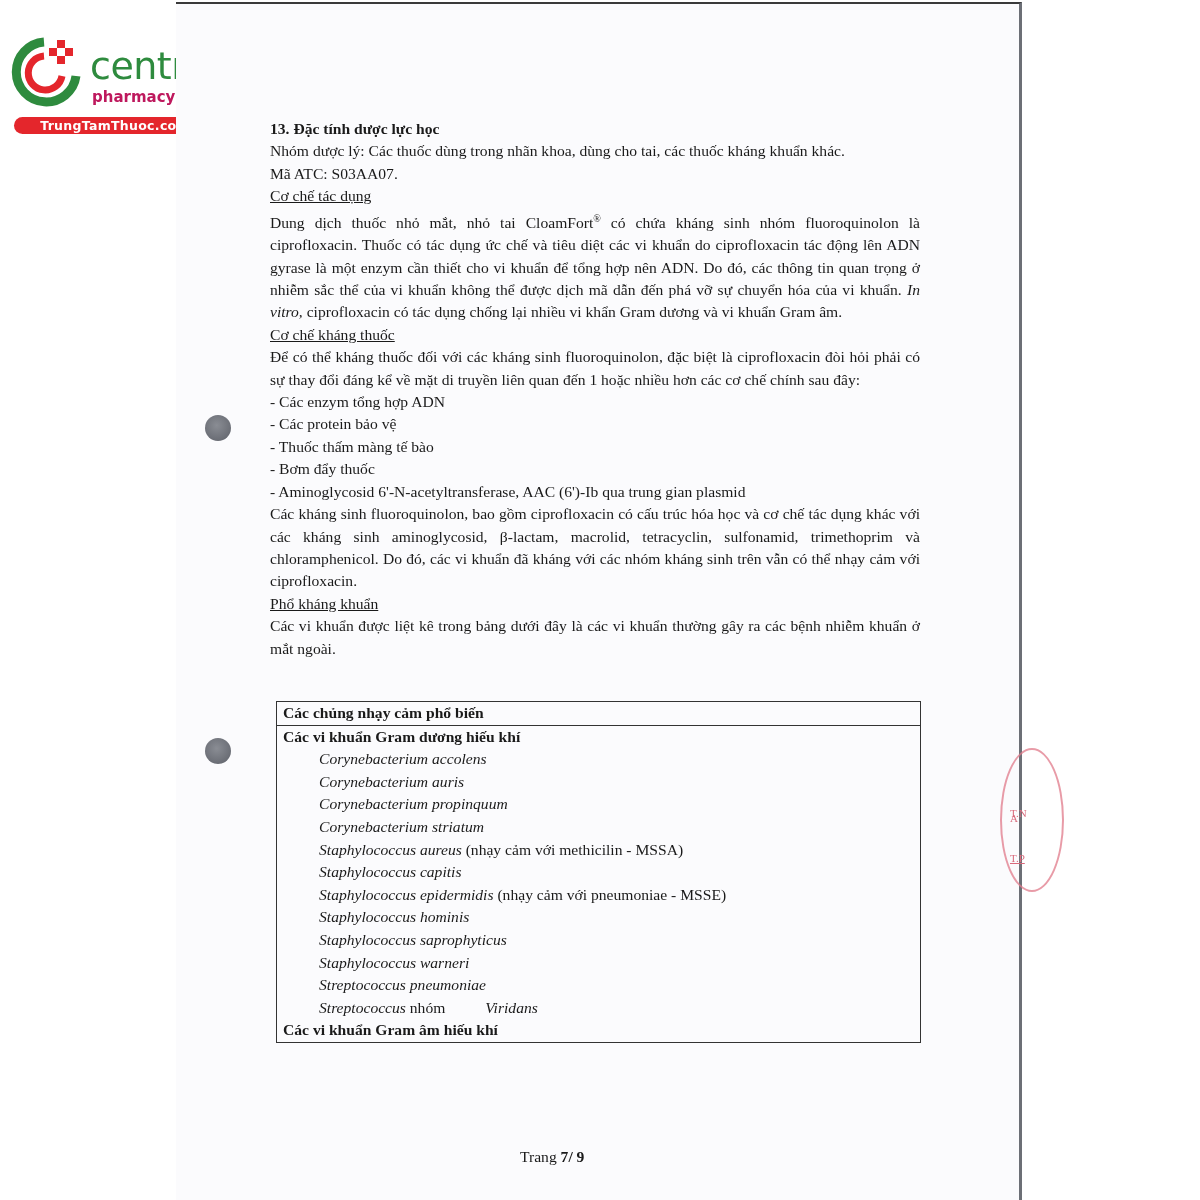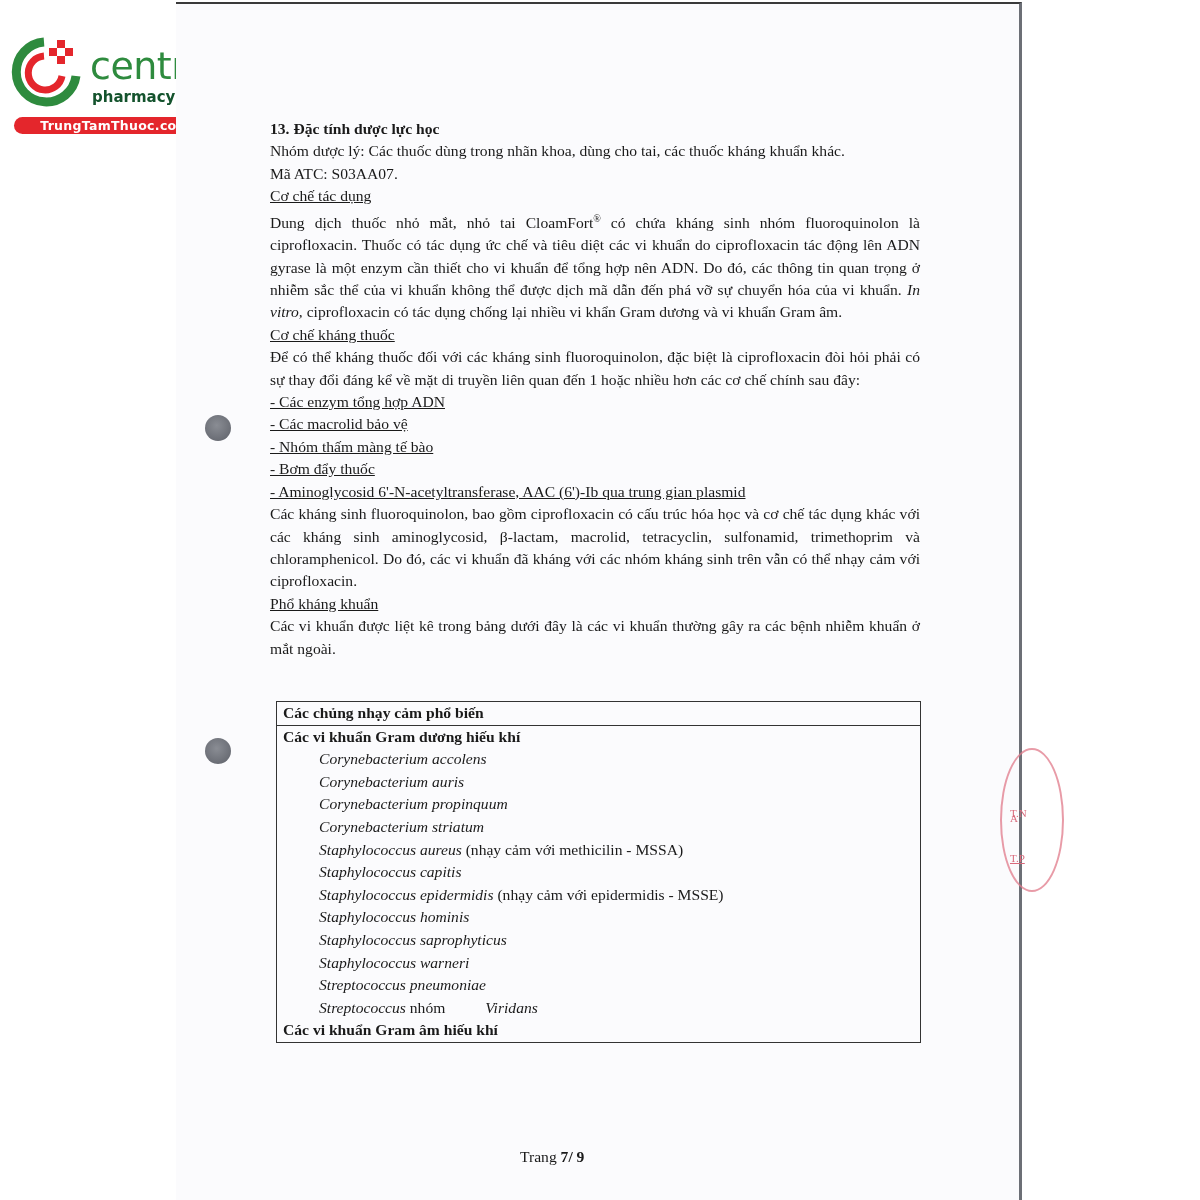--- a/index.html
+++ b/index.html
@@ -29,21 +29,21 @@
       position: absolute; left: 1010px; font-size: 11px; color: #d96a7c;
       font-family: "Liberation Serif", serif;
     }
     .content {
       position: absolute; left: 270px; top: 118px; width: 650px;
       font-size: 15.6px; line-height: 22.4px;
     }
     .content p { margin: 0; text-align: justify; }
     .h13 { font-weight: bold; }
     .u { text-decoration: underline; }
-    .bul { margin: 0; text-decoration: underline; }
+    .bul { margin: 0; }
     table.spec {
       position: absolute; left: 276px; top: 701px; width: 645px;
       border-collapse: collapse; font-size: 15.6px;
       border: 1.5px solid #333;
     }
     table.spec td { padding: 0 6px; height: 22.6px; line-height: 22.6px; }
     table.spec tr.hdr td { border-bottom: 1.5px solid #333; font-weight: bold; margin-top: 33px; }
     .bi { font-weight: bold; }
     .it { font-style: italic; margin-left: 36px; }
     .footer {
@@ -51,21 +51,21 @@
     }
     .footer b { font-weight: bold; }
     
     .logo { position: absolute; left: 8px; top: 36px; width: 210px; height: 100px; }
     .logo-word {
       position: absolute; left: 82px; top: 10px; font-family: "DejaVu Sans", sans-serif;
       font-size: 38px; color: #2e8b3e; letter-spacing: -0.5px; line-height: 40px;
     }
     .logo-sub {
       position: absolute; left: 84px; top: 52px; font-family: "DejaVu Sans", sans-serif;
-      font-size: 15px; color: #14532d; font-weight: bold;
+      font-size: 15px; color: #be185d; font-weight: bold;
     }
     .logo-pill {
       position: absolute; left: 6px; top: 81px; width: 202px; height: 17px;
       background: #e4262c; border-radius: 9px; color: #fff; text-align: center;
       font-family: "DejaVu Sans", sans-serif; font-size: 12.5px; font-weight: bold;
       line-height: 17px; letter-spacing: 0.3px;
     }
   </style>
 </head>
 <body>
@@ -97,22 +97,22 @@
   <p class="h13">13. Đặc tính dược lực học</p>
   <p>Nhóm dược lý: Các thuốc dùng trong nhãn khoa, dùng cho tai, các thuốc kháng khuẩn khác.</p>
   <p>Mã ATC: S03AA07.</p>
 
   <p class="u">Cơ chế tác dụng</p>
   <p><span>Dung dịch thuốc nhỏ mắt, nhỏ tai CloamFort</span><sup style="font-size:10px;">®</sup><span> có chứa kháng sinh nhóm fluoroquinolon là ciprofloxacin. Thuốc có tác dụng ức chế và tiêu diệt các vi khuẩn do ciprofloxacin tác động lên ADN gyrase là một enzym cần thiết cho vi khuẩn để tổng hợp nên ADN. Do đó, các thông tin quan trọng ở nhiễm sắc thể của vi khuẩn không thể được dịch mã dẫn đến phá vỡ sự chuyển hóa của vi khuẩn. </span><i>In vitro,</i><span> ciprofloxacin có tác dụng chống lại nhiều vi khẩn Gram dương và vi khuẩn Gram âm.</span></p>
 
   <p class="u">Cơ chế kháng thuốc</p>
   <p>Để có thể kháng thuốc đối với các kháng sinh fluoroquinolon, đặc biệt là ciprofloxacin đòi hỏi phải có sự thay đổi đáng kể về mặt di truyền liên quan đến 1 hoặc nhiều hơn các cơ chế chính sau đây:</p>
   <p class="bul">- Các enzym tổng hợp ADN</p>
-  <p class="bul">- Các macrolid bảo vệ</p>
-  <p class="bul">- Nhóm thấm màng tế bào</p>
+  <p class="bul">- Các protein bảo vệ</p>
+  <p class="bul">- Thuốc thấm màng tế bào</p>
   <p class="bul">- Bơm đẩy thuốc</p>
   <p class="bul">- Aminoglycosid 6'-N-acetyltransferase, AAC (6')-Ib qua trung gian plasmid</p>
   <p>Các kháng sinh fluoroquinolon, bao gồm ciprofloxacin có cấu trúc hóa học và cơ chế tác dụng khác với các kháng sinh aminoglycosid, β-lactam, macrolid, tetracyclin, sulfonamid, trimethoprim và chloramphenicol. Do đó, các vi khuẩn đã kháng với các nhóm kháng sinh trên vẫn có thể nhạy cảm với ciprofloxacin.</p>
 
   <p class="u">Phổ kháng khuẩn</p>
   <p>Các vi khuẩn được liệt kê trong bảng dưới đây là các vi khuẩn thường gây ra các bệnh nhiễm khuẩn ở mắt ngoài.</p>
 </div>
 
 <table class="spec">
   <tbody>
@@ -134,21 +134,21 @@
   <tr>
         <td><span class="it">Corynebacterium striatum</span></td>
       </tr>
   <tr>
         <td><span class="it">Staphylococcus aureus</span><span> (nhạy cảm với methicilin - MSSA)</span></td>
       </tr>
   <tr>
         <td><span class="it">Staphylococcus capitis</span></td>
       </tr>
   <tr>
-        <td><span class="it">Staphylococcus epidermidis</span><span> (nhạy cảm với epidermidis - MSSE)</span></td>
+        <td><span class="it">Staphylococcus epidermidis</span><span> (nhạy cảm với pneumoniae - MSSE)</span></td>
       </tr>
   <tr>
         <td><span class="it">Staphylococcus hominis</span></td>
       </tr>
   <tr>
         <td><span class="it">Staphylococcus saprophyticus</span></td>
       </tr>
   <tr>
         <td><span class="it">Staphylococcus warneri</span></td>
       </tr>

